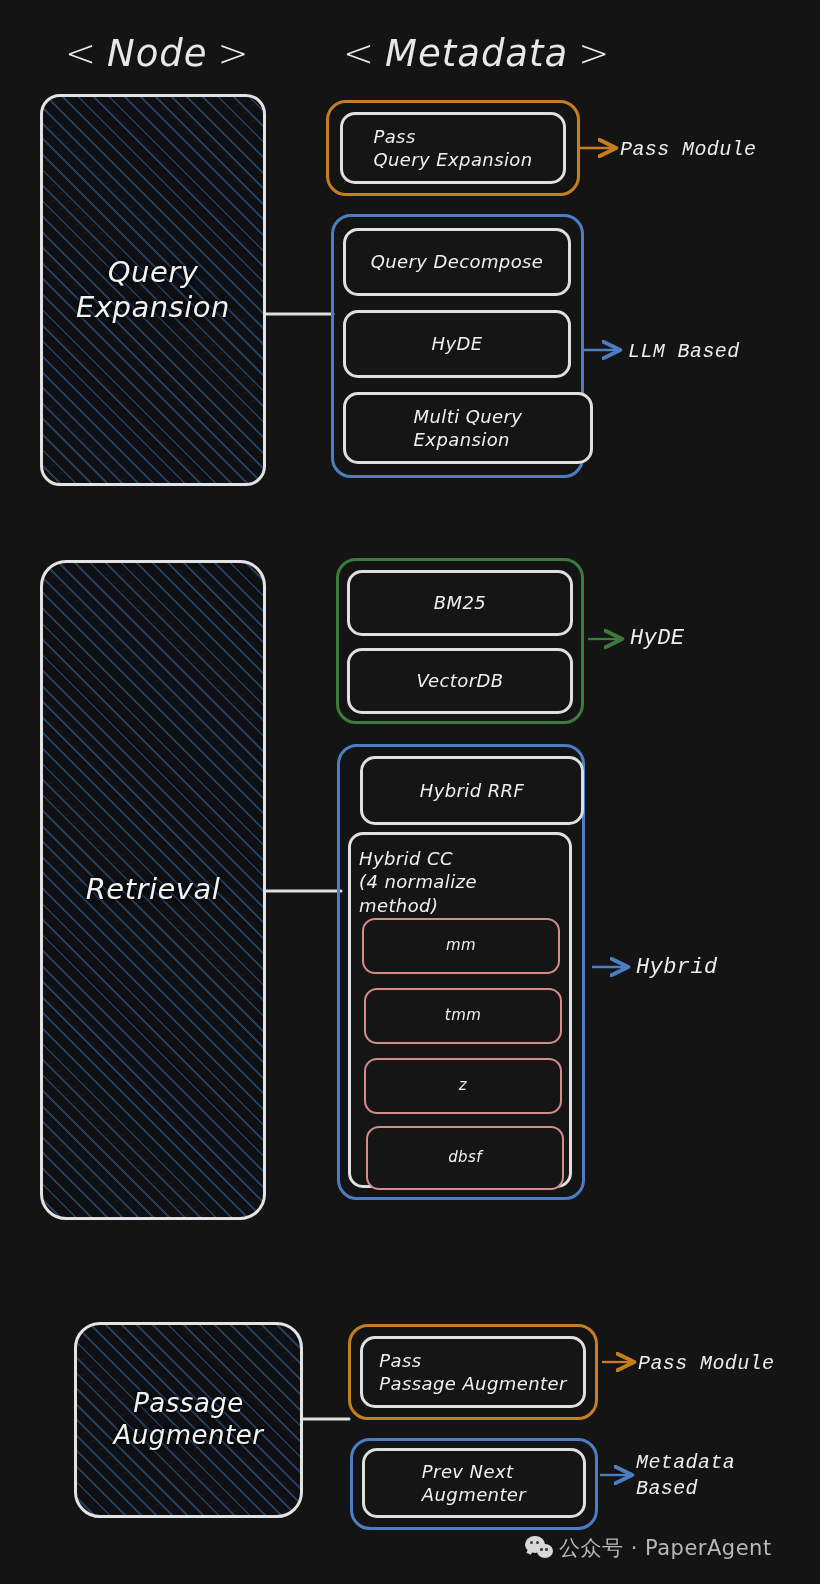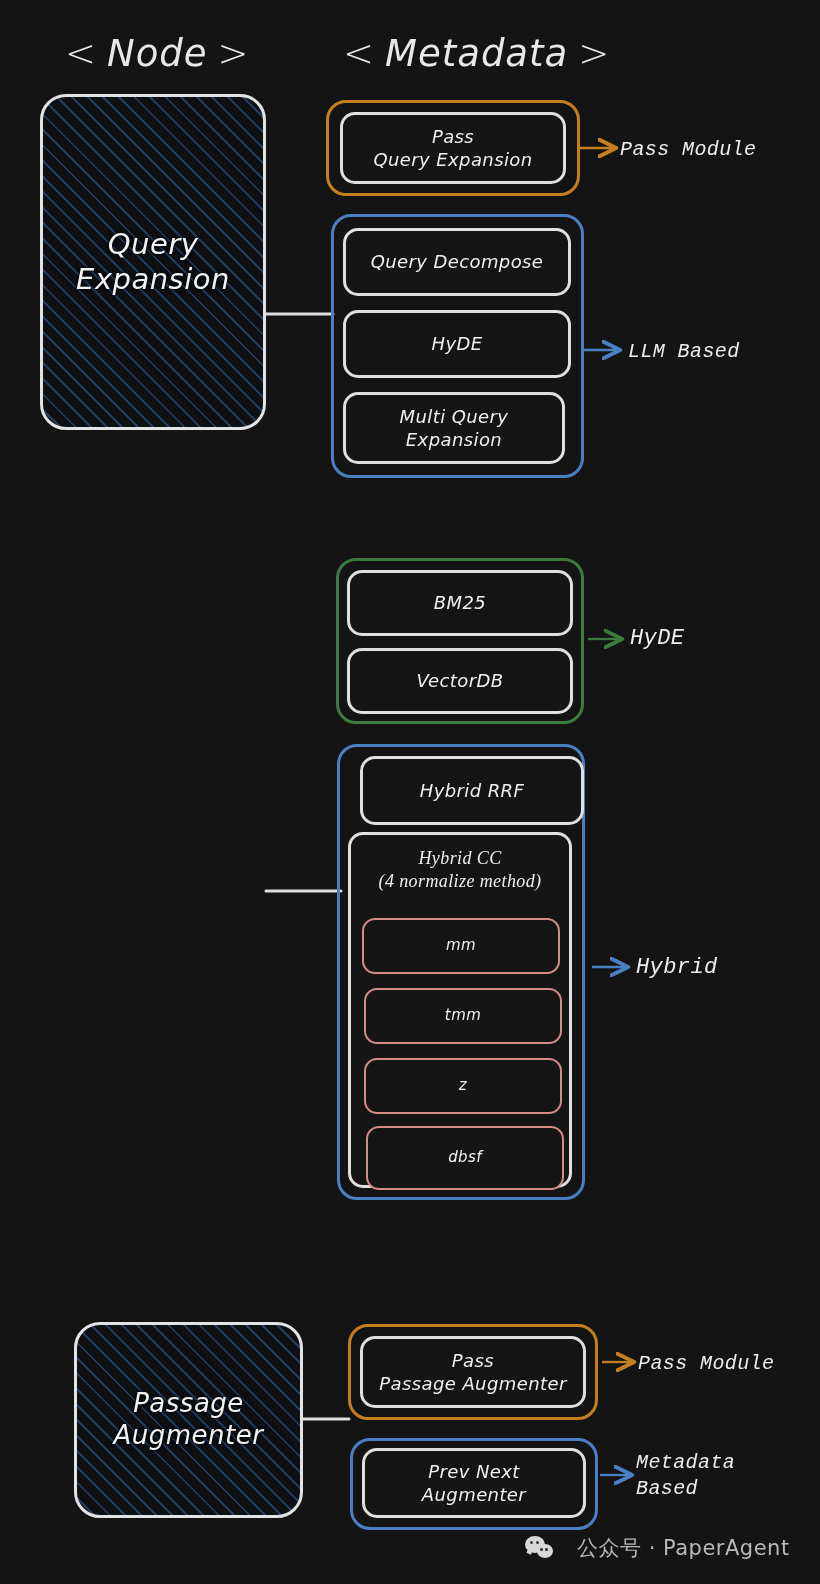--- a/index.html
+++ b/index.html
@@ -40,42 +40,42 @@
   
   .group{position:absolute;border-radius:20px;box-sizing:border-box;}
   .group.orange{border:3px solid #c5801d;}
   .group.blue{border:3px solid #4a7fc4;}
   .group.green{border:3px solid #3d7a3d;}
 
   
   .mod{
     position:absolute;border:3px solid #e0e0e0;border-radius:15px;
     background:#151515;box-sizing:border-box;
-    display:flex;align-items:center;justify-content:center;text-align:center;
+    display:flex;align-items:center;justify-content:center;
   }
   .mod-label{
     color:#f0f0f0;font-size:18px;line-height:1.3;font-style:italic;
     letter-spacing:.4px;padding:0 8px;
   }
   .mod.red{border:2px solid #d58b88;border-radius:13px;}
   .mod.red .mod-label{font-size:15px;}
 
   
   .rlabel{
     position:absolute;color:#ededed;font-size:20px;line-height:1.28;
     font-style:italic;letter-spacing:.4px;white-space:pre-line;font-family:Liberation Mono, monospace;
   }
 
   
   svg.wires{position:absolute;inset:0;width:820px;height:1584px;
             pointer-events:none;}
 
   
   .wm{
-    position:absolute;display:flex;align-items:center;gap:22px;
+    position:absolute;display:flex;align-items:center;gap:4px;
     color:#b9b9b9;font-size:21px;letter-spacing:.5px;
   }
   .wm .wechat{
     position:relative;width:30px;height:24px;flex:0 0 auto;
   }
   .wm .wechat .b1,.wm .wechat .b2{
     position:absolute;background:#d8d8d8;border-radius:50%;
   }
   .wm .wechat .b1{width:20px;height:17px;left:0;top:0;}
   .wm .wechat .b2{width:16px;height:14px;left:12px;top:8px;}
@@ -121,21 +121,21 @@
   </svg>
 
   <div class="col-head" style="left:55px;top:32px;">
     <span class="ang">&lt;</span><span>Node</span><span class="ang">&gt;</span>
   </div>
 
   <div class="col-head" style="left:333px;top:32px;">
     <span class="ang">&lt;</span><span>Metadata</span><span class="ang">&gt;</span>
   </div>
 
-  <div class="node" style="left:40px;top:94px;width:226px;height:336px;">
+  <div class="node" style="left:40px;top:94px;width:226px;height:392px;border-radius:20px;">
     <div class="node-label" style="white-space:pre-line;">Query
 Expansion</div>
   </div>
 
   <div class="group orange" style="left:326px;top:100px;width:254px;height:96px;"></div>
 
   <div class="mod" style="left:340px;top:112px;width:226px;height:72px;">
     <div class="mod-label" style="white-space:pre-line;">Pass
 Query Expansion</div>
   </div>
@@ -143,48 +143,51 @@
   <div class="rlabel" style="left:620px;top:137px;">Pass Module</div>
 
   <div class="group blue" style="left:331px;top:214px;width:253px;height:264px;"></div>
 
   <div class="mod" style="left:343px;top:228px;width:228px;height:68px;">
     <div class="mod-label" style="white-space:pre-line;">Query Decompose</div>
   </div>
   <div class="mod" style="left:343px;top:310px;width:228px;height:68px;">
     <div class="mod-label" style="white-space:pre-line;">HyDE</div>
   </div>
-  <div class="mod" style="left:343px;top:392px;width:222px;height:72px;">
+  <div class="mod" style="left:343px;top:392px;width:250px;height:72px;">
     <div class="mod-label" style="white-space:pre-line;">Multi Query
 Expansion</div>
   </div>
 
   <div class="rlabel" style="left:628px;top:339px;">LLM Based</div>
 
+  <div class="node" style="left:40px;top:560px;width:226px;height:660px;">
+    <div class="node-label" style="white-space:pre-line;">Retrieval</div>
+  </div>
 
   <div class="group green" style="left:336px;top:558px;width:248px;height:166px;"></div>
 
   <div class="mod" style="left:347px;top:570px;width:226px;height:66px;">
     <div class="mod-label">BM25</div>
   </div>
   <div class="mod" style="left:347px;top:648px;width:226px;height:66px;">
     <div class="mod-label">VectorDB</div>
   </div>
 
   <div class="rlabel" style="left:630px;top:625px;font-size:22px;">HyDE</div>
 
   <div class="group blue" style="left:337px;top:744px;width:248px;height:456px;"></div>
 
   <div class="mod" style="left:360px;top:756px;width:224px;height:69px;">
     <div class="mod-label">Hybrid RRF</div>
   </div>
 
   <div class="mod" style="left:348px;top:832px;width:224px;height:356px;
               align-items:flex-start;padding-top:12px;">
-    <div class="mod-label" style="white-space:pre-line;font-family:Liberation Serif, serif;">Hybrid CC
+    <div class="mod-label" style="white-space:pre-line;">Hybrid CC
 (4 normalize method)</div>
   </div>
 
   <div class="mod red" style="left:364px;top:988px;width:198px;height:56px;">
     <div class="mod-label">tmm</div>
   </div>
   <div class="mod red" style="left:362px;top:918px;width:198px;height:56px;">
     <div class="mod-label">mm</div>
   </div>
   <div class="mod red" style="left:364px;top:1058px;width:198px;height:56px;">

